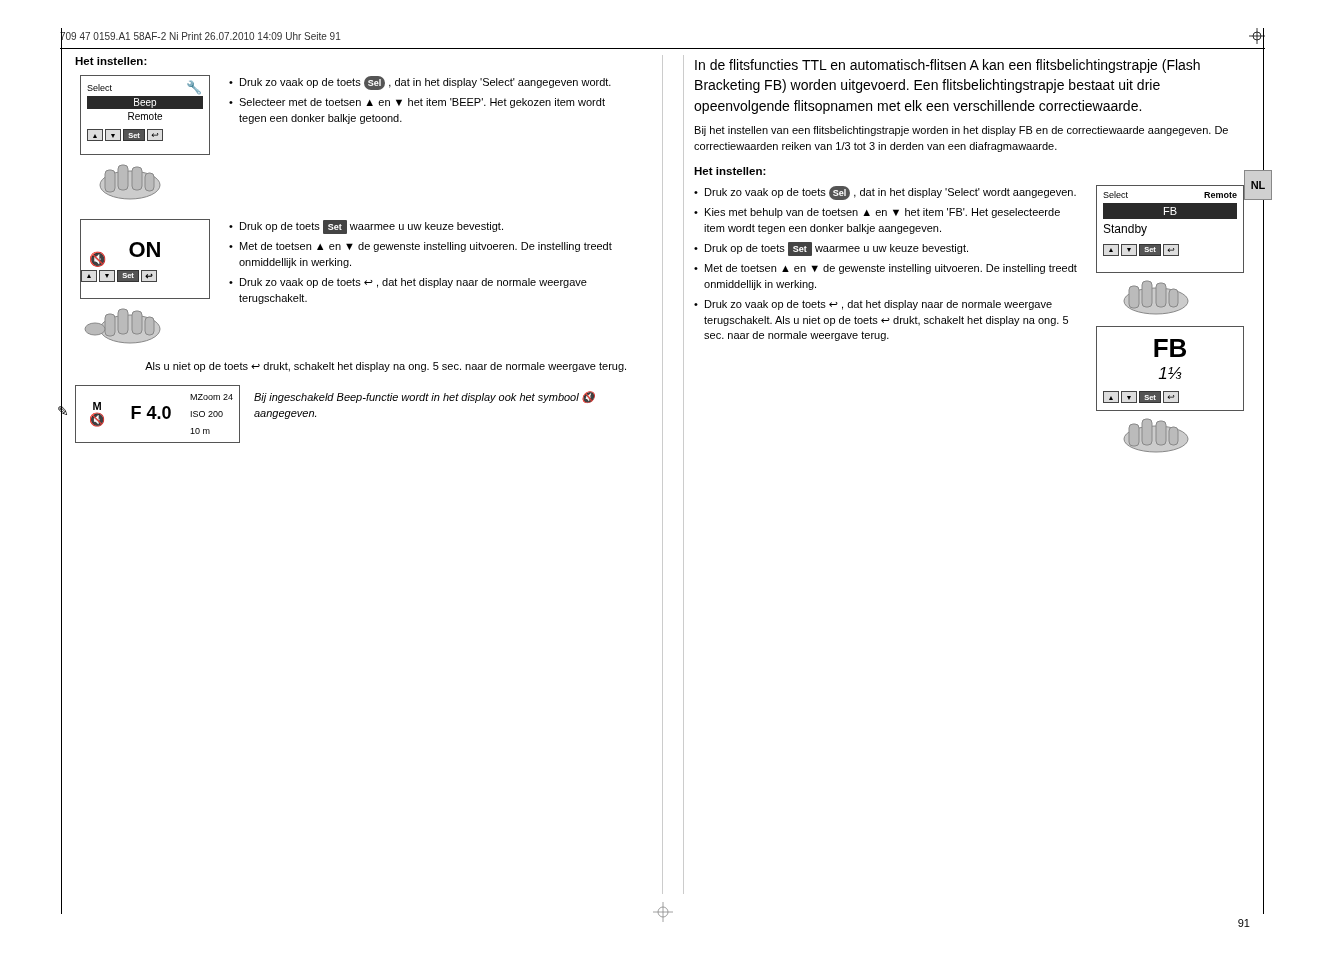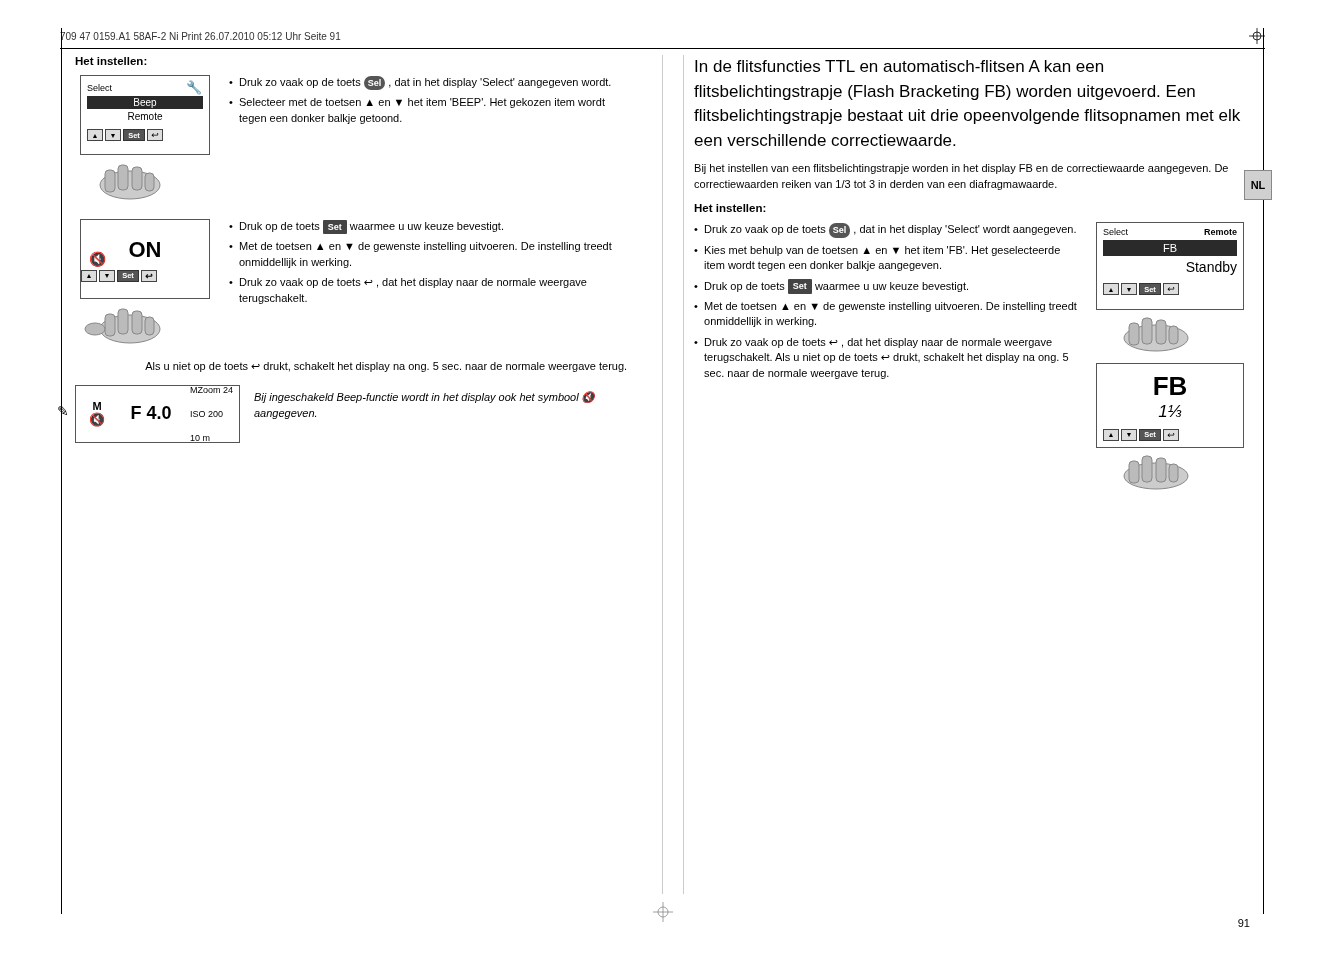--- a/index.html
+++ b/index.html
@@ -268,21 +268,21 @@
       width: 1px;
       background: #000;
     }
   </style>
 </head>
 <body>
 
 <div class="page-container">
 
   <div class="header-line">
-    <span>709 47 0159.A1 58AF-2 Ni Print   26.07.2010   05:12 Uhr   Seite 91</span>
+    <span>709 47 0159.A1 58AF-2 Ni Print   26.07.2010   14:09 Uhr   Seite 91</span>
     <svg class="crosshair-svg" viewBox="0 0 16 16">
       <line x1="8" y1="0" x2="8" y2="16" stroke="#000" stroke-width="0.8"></line>
       <line x1="0" y1="8" x2="16" y2="8" stroke="#000" stroke-width="0.8"></line>
       <circle cx="8" cy="8" r="4" fill="none" stroke="#000" stroke-width="0.8"></circle>
     </svg>
   </div>
 
   <div class="left-inner-line"></div>
 
   <div class="right-inner-line"></div>
@@ -369,21 +369,21 @@
       <div style="display:flex; gap:14px; align-items:flex-start;">
         <div style="position:relative;">
           <div style="border:1.5px solid #555; background:#fff; width:165px; height:58px; position:relative; display:flex; flex-direction:row; padding:4px 6px; font-size:10px; align-items:center; gap:4px;">
             <div style="display:flex; flex-direction:column; align-items:center; justify-content:center; width:30px;">
               <span style="font-size:11px; font-weight:bold;">M</span>
               <span style="font-size:13px;">🔇</span>
             </div>
             <div style="flex:1; display:flex; flex-direction:column; align-items:center;">
               <span style="font-size:18px; font-weight:bold;">F 4.0</span>
             </div>
-            <div style="font-size:9px; display:flex; flex-direction:column; gap:14px;">
+            <div style="font-size:9px; display:flex; flex-direction:column; gap:7px;">
               <span>MZoom 24</span>
               <span>ISO 200</span>
               <span>10 m</span>
             </div>
           </div>
 
           <div style="position:absolute; left:-18px; top:18px; font-size:14px;">✎</div>
         </div>
 
         <div style="flex:1;">
@@ -395,21 +395,21 @@
 
     </div>
 
     <div style="width:1px; background:#ccc; align-self:stretch;"></div>
 
     <div class="right-column" style="position:relative;">
 
       <div style="position:absolute; right:-22px; top:115px; background:#d0d0d0; border:1px solid #888; padding:8px 4px; font-weight:bold; font-size:11px; width:28px; text-align:center; z-index:10;">NL</div>
 
 
-      <p style="font-size:17px; line-height:1.45; margin-bottom:7px;">
+      <p style="font-size:14px; line-height:1.45; margin-bottom:7px;">
         In de flitsfuncties TTL en automatisch-flitsen A kan een flitsbelichtingstrapje (Flash Bracketing FB) worden uitgevoerd. Een flitsbelichtingstrapje bestaat uit drie opeenvolgende flitsopnamen met elk een verschillende correctiewaarde.
       </p>
       <p style="font-size:11px; line-height:1.45; margin-bottom:10px;">
         Bij het instellen van een flitsbelichtingstrapje worden in het display FB en de correctiewaarde aangegeven. De correctiewaarden reiken van 1/3 tot 3 in derden van een diafragmawaarde.
       </p>
 
       <div class="section-title">Het instellen:</div>
 
       <div style="display:flex; gap:10px; align-items:flex-start;">
 
@@ -425,21 +425,21 @@
 
         <div style="width:160px; flex-shrink:0; display:flex; flex-direction:column; gap:8px; align-items:center;">
 
           <div style="position:relative; display:flex; flex-direction:column; align-items:center;">
             <div style="border:1.5px solid #555; background:#fff; width:148px; height:88px; display:flex; flex-direction:column; padding:4px 6px; font-size:10px;">
               <div style="display:flex; justify-content:space-between; font-size:9px; margin-bottom:3px;">
                 <span>Select</span>
                 <span style="font-weight:bold;">Remote</span>
               </div>
               <div style="background:#2a2a2a; color:#fff; text-align:center; font-size:11px; padding:2px 0; margin-bottom:2px;">FB</div>
-              <div style="text-align:right; font-size:14px; padding:1px 0;">Standby</div>
+              <div style="text-align:left; font-size:12px; padding:1px 0;">Standby</div>
               <div style="margin-top:4px;">
                 <div class="device-controls">
                   <div class="ctrl-btn">▲</div>
                   <div class="ctrl-btn">▼</div>
                   <div class="ctrl-set">Set</div>
                   <div class="ctrl-enter">↩</div>
                 </div>
               </div>
             </div>
             <svg width="148" height="45" viewBox="0 0 148 45">

